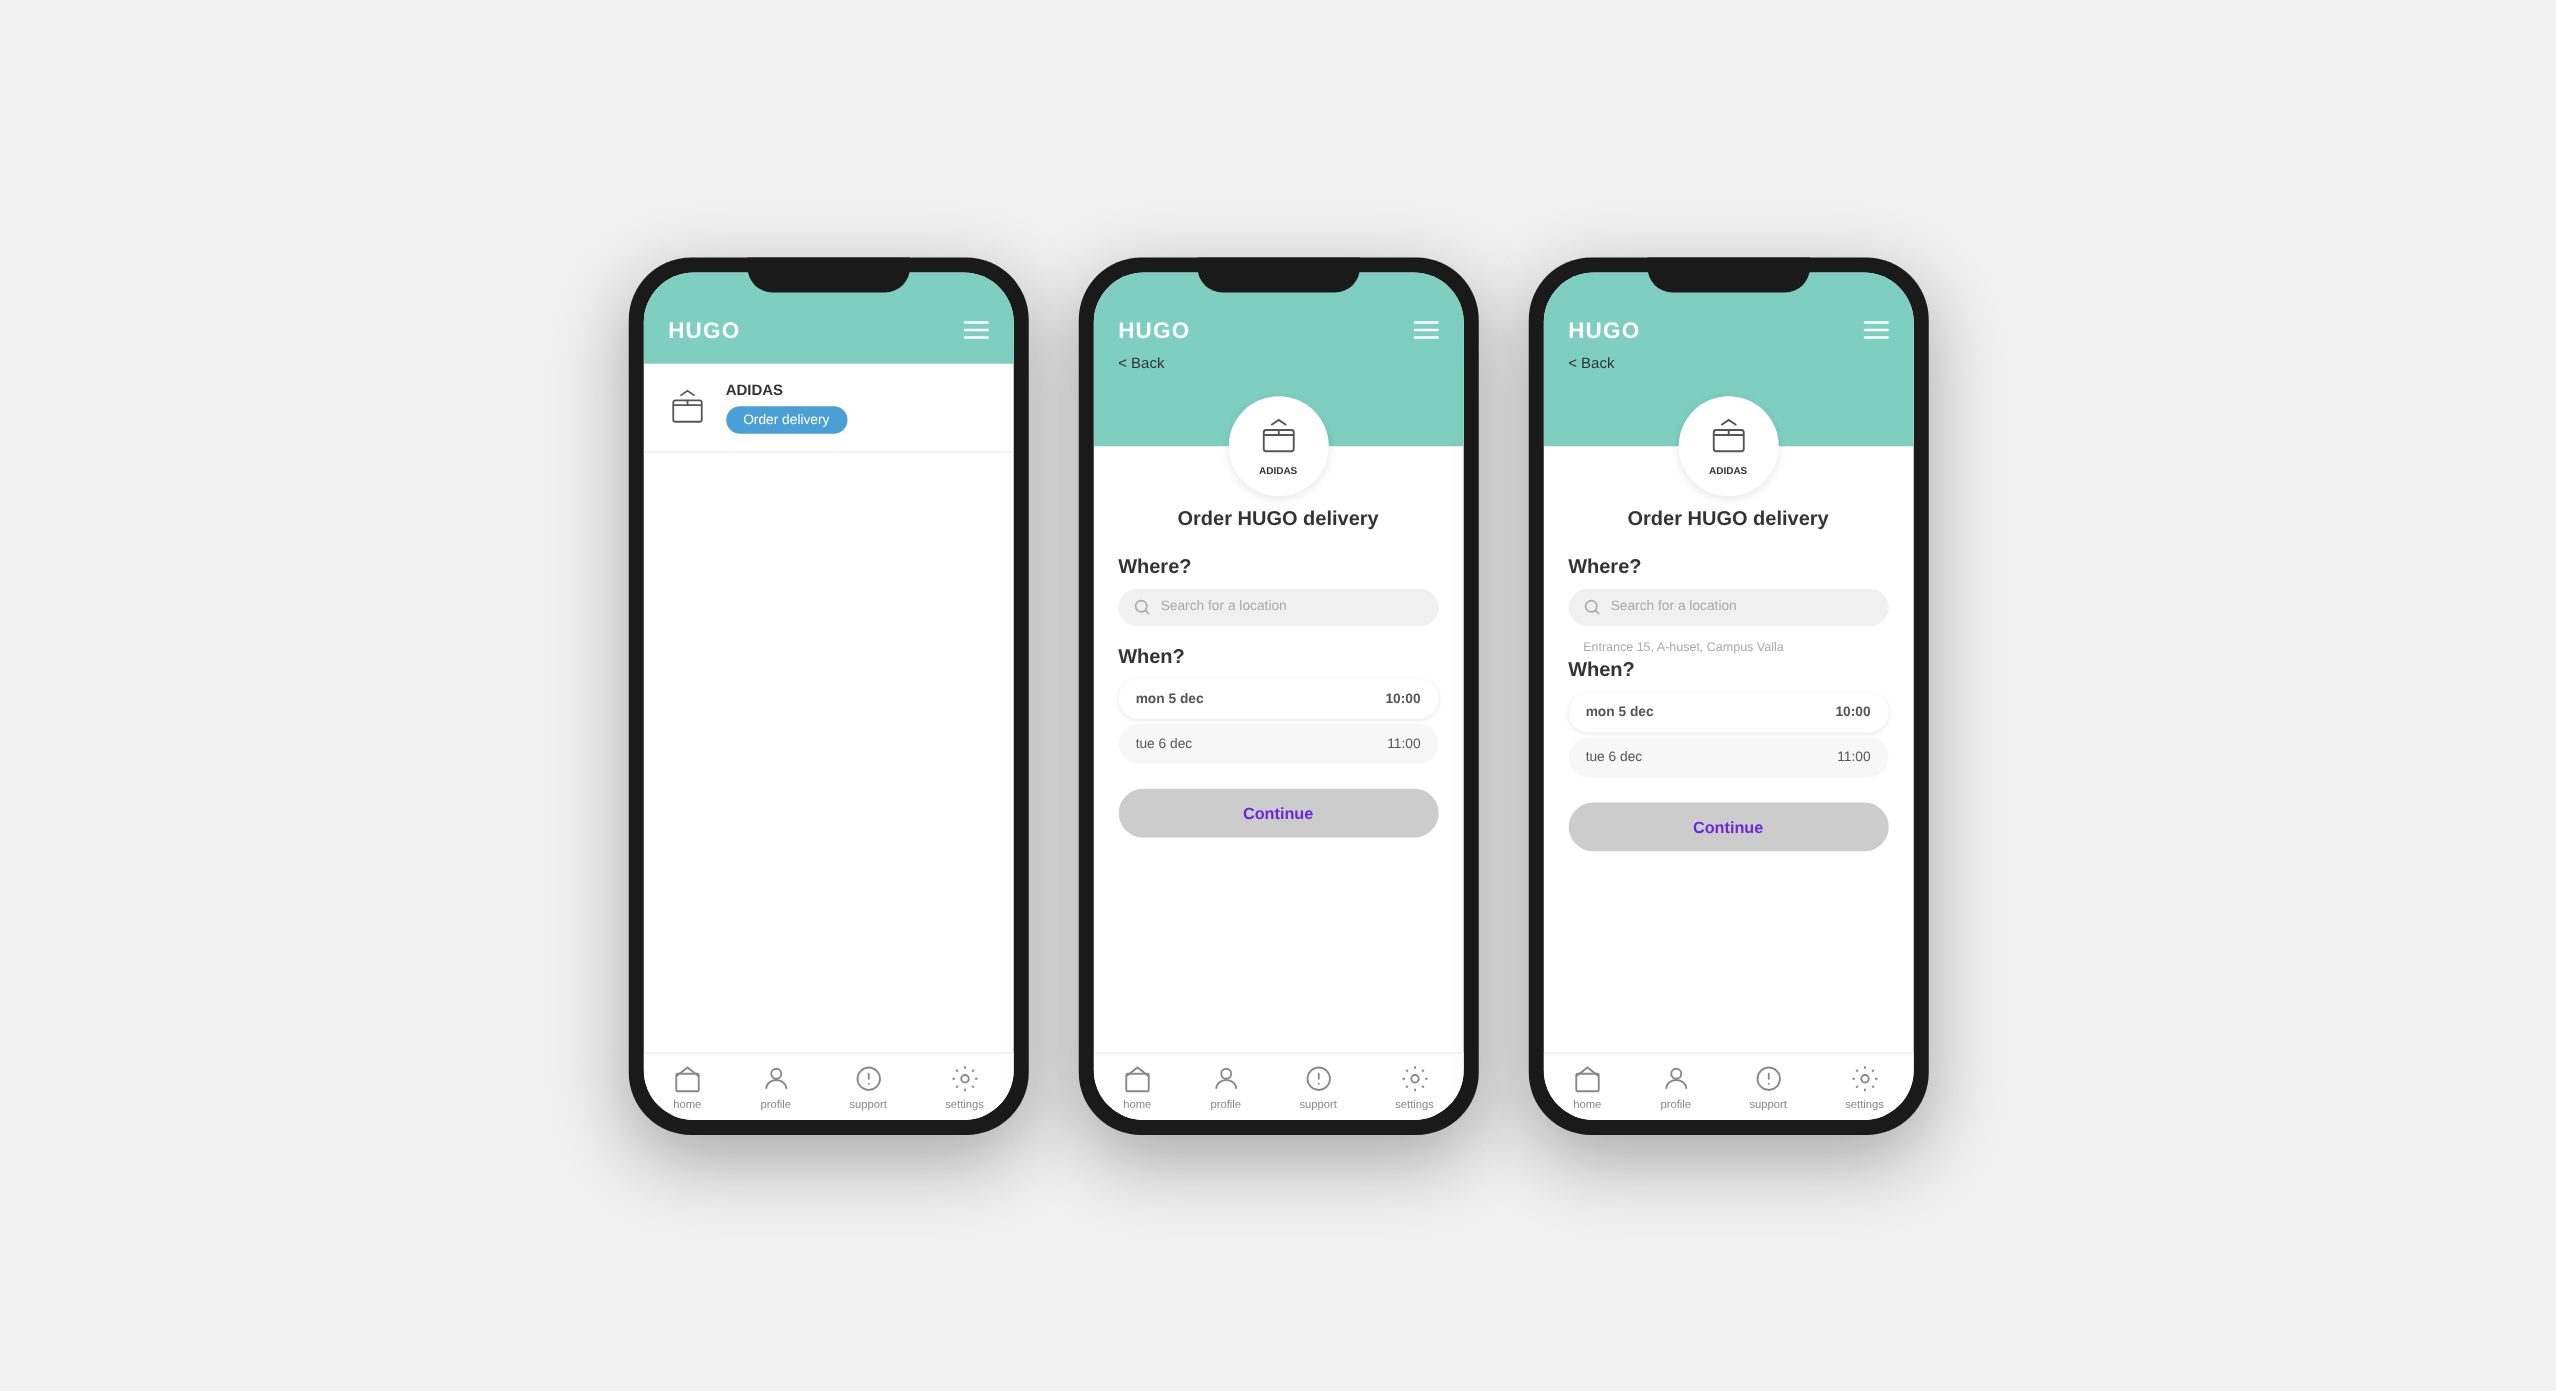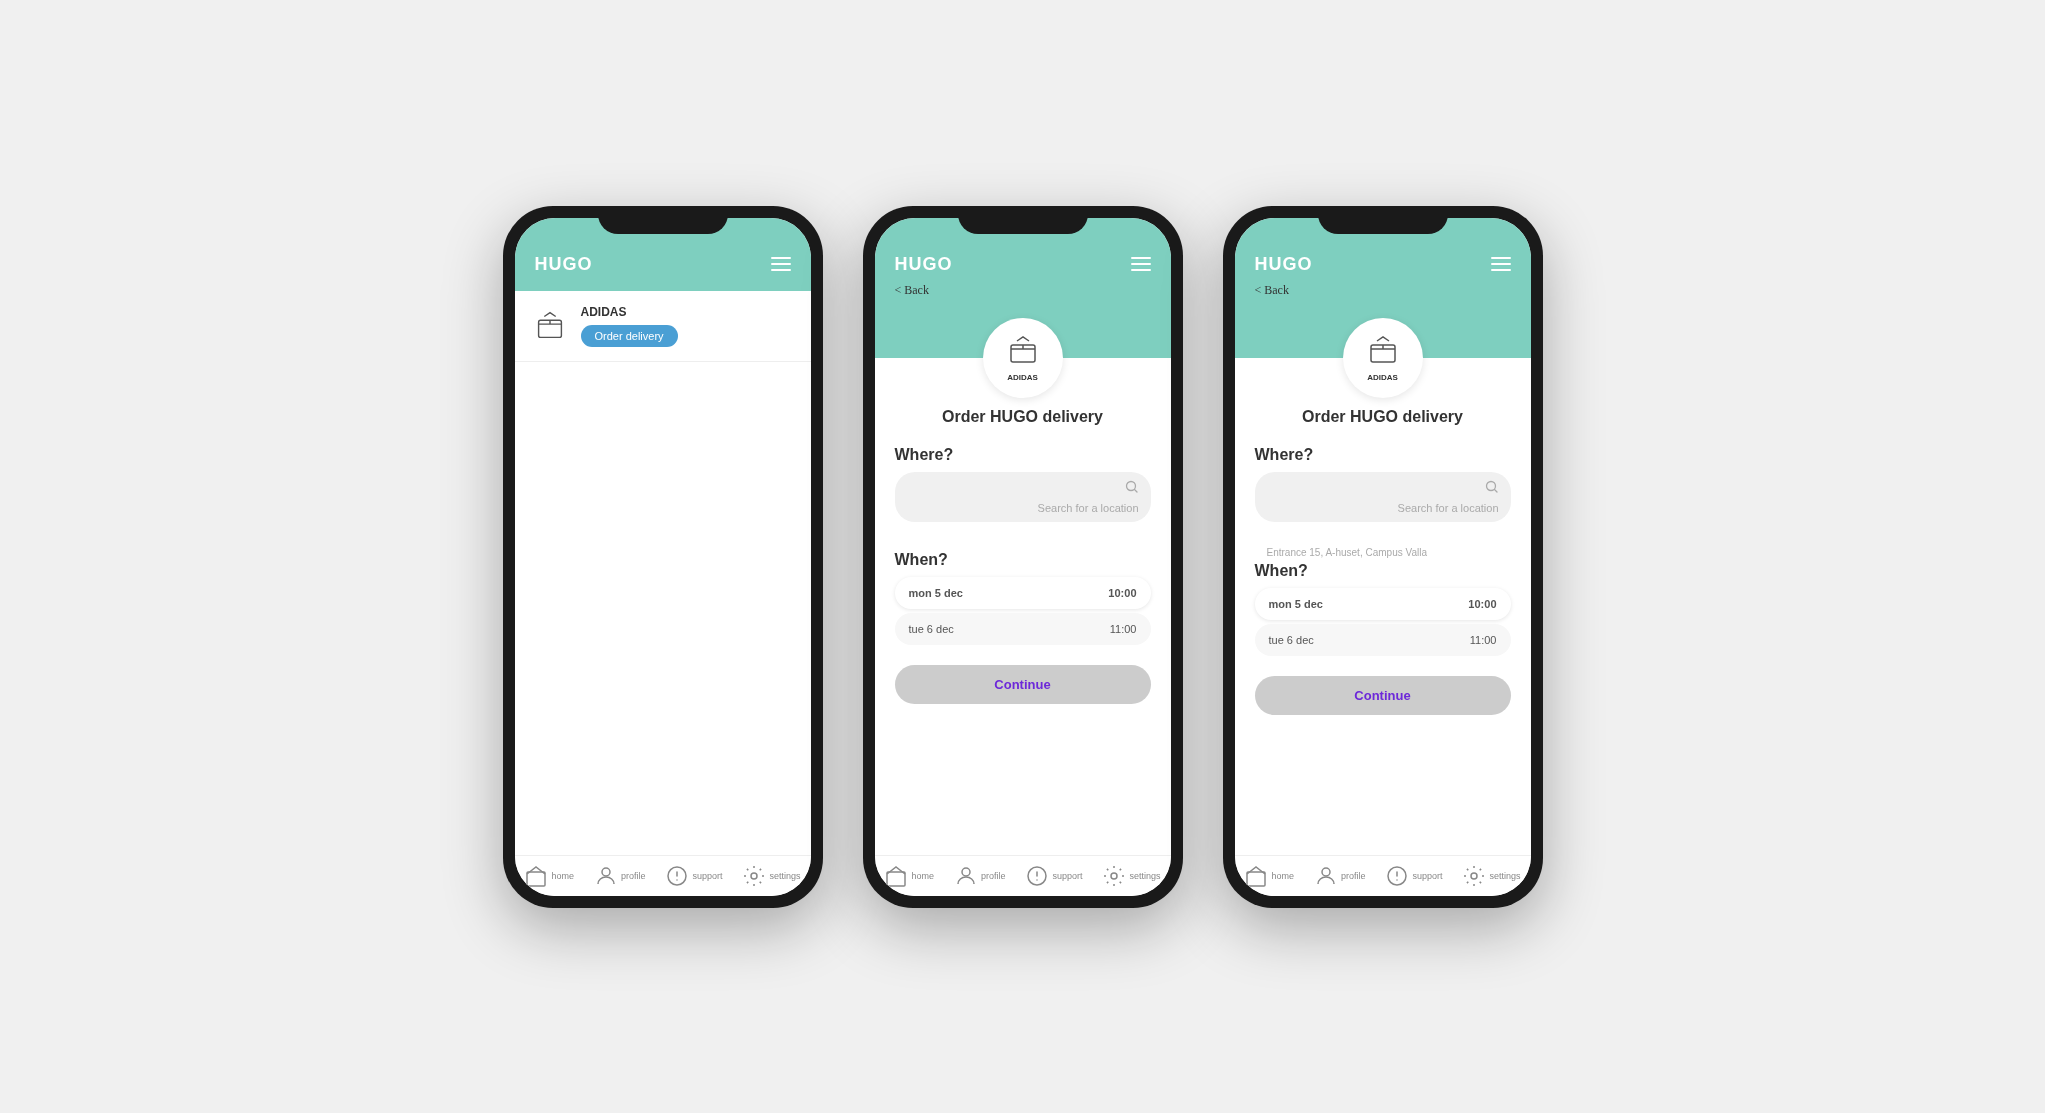--- a/index.html
+++ b/index.html
@@ -173,21 +173,21 @@
     
     .bottom-nav {
       background: white;
       border-top: 1px solid #eee;
       display: flex;
       justify-content: space-around;
       padding: 8px 0;
     }
     .nav-item {
       display: flex;
-      flex-direction: row;
+      flex-direction: column;
       align-items: center;
       gap: 3px;
       cursor: pointer;
     }
     .nav-icon {
       width: 24px;
       height: 24px;
     }
     .nav-label {
       font-size: 9px;
@@ -196,21 +196,20 @@
 
     
     .back-btn {
       color: #333;
       font-size: 12px;
       display: flex;
       align-items: center;
       gap: 4px;
       cursor: pointer;
       margin-bottom: 0;
-      font-family: Liberation Serif, serif;
     }
 
     
     .header-with-back {
       background: #7ecfbf;
       padding: 36px 20px 60px;
       position: relative;
       display: flex;
       flex-direction: column;
     }
@@ -264,25 +263,24 @@
     .form-label {
       font-size: 16px;
       font-weight: 600;
       color: #333;
       margin-bottom: 8px;
     }
     .search-input-container {
       background: #f0f0f0;
       border-radius: 20px;
       display: flex;
-      align-items: flex-end;
+      align-items: flex-start;
       padding: 8px 12px;
       gap: 8px;
-      margin-bottom: 21px;
-      flex-direction: column;
+      margin-bottom: 8px;
     }
     .search-placeholder {
       font-size: 11px;
       color: #aaa;
     }
     .location-suggestion {
       font-size: 10px;
       color: #aaa;
       padding: 4px 12px;
       margin-bottom: 0;

